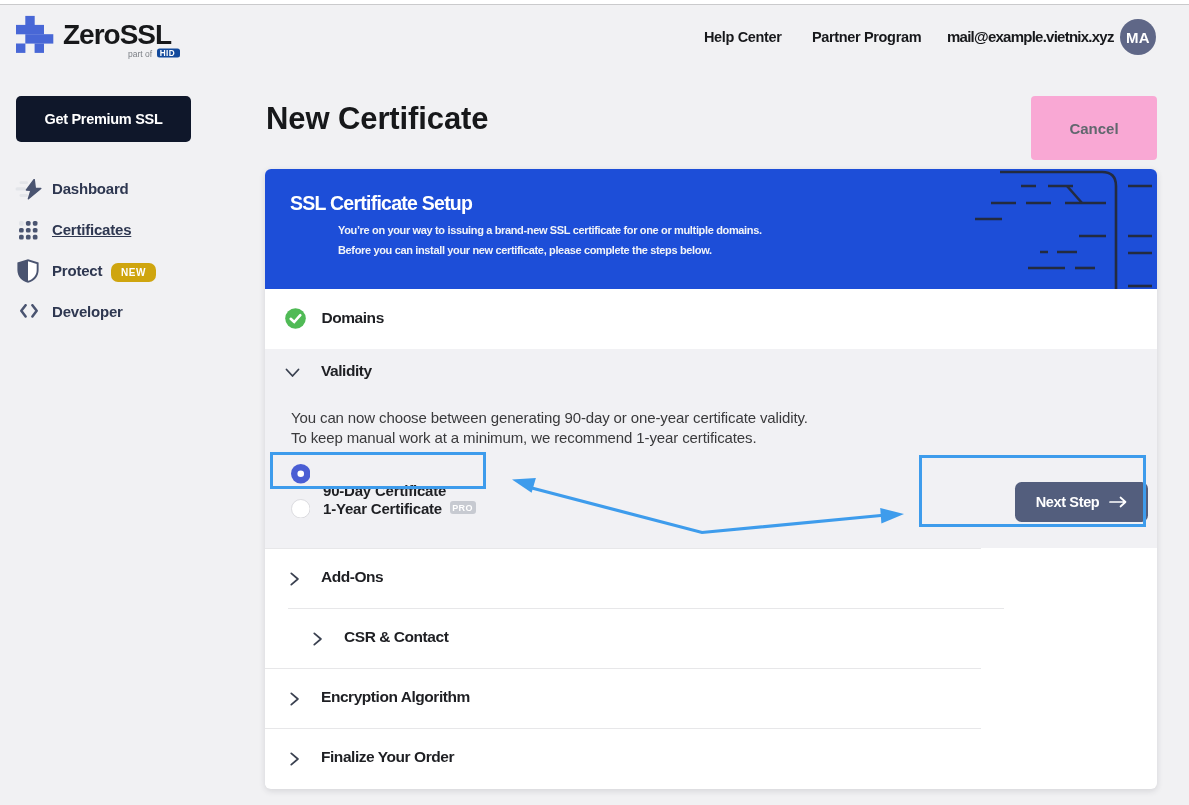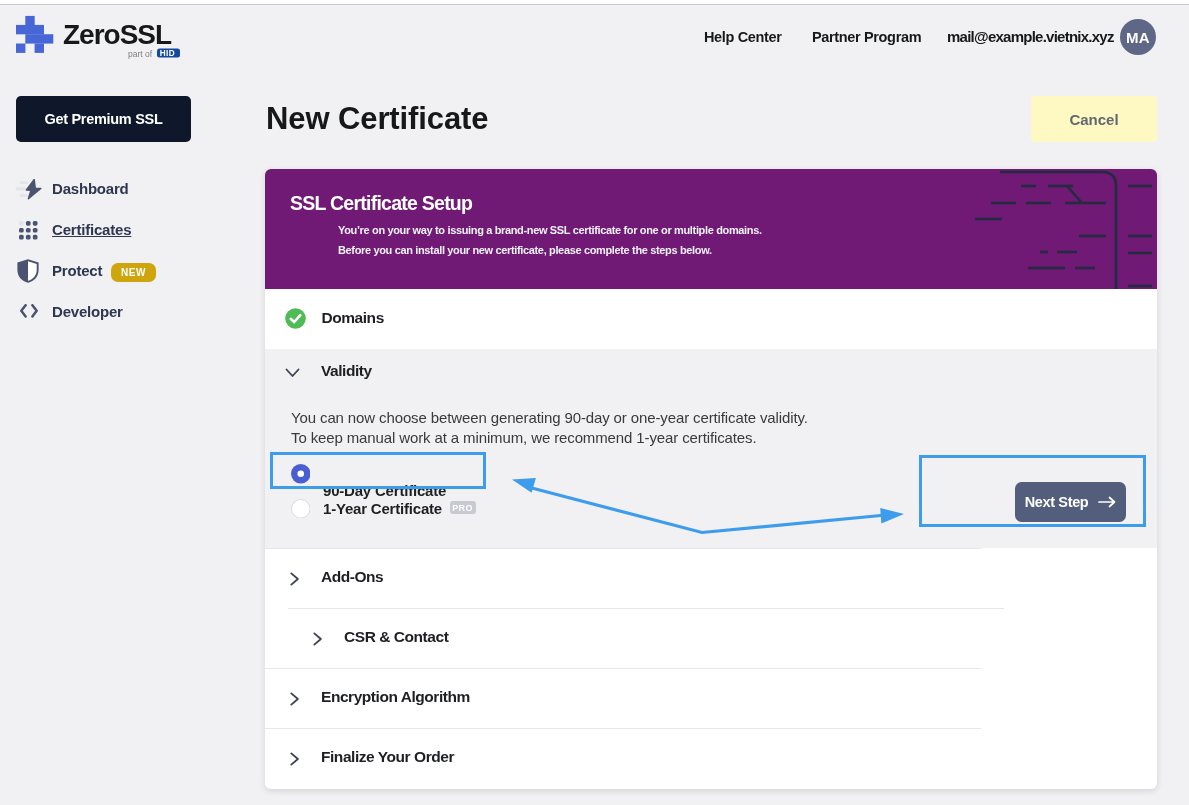--- a/index.html
+++ b/index.html
@@ -13,35 +13,35 @@
 .email { font-size:15px; font-weight:600; color:#17181B; letter-spacing:-0.75px; }
 .avatar { left:1120px; top:19px; width:36px; height:36px; border-radius:50%; background:#5F6787; color:#fff; font-size:15px; font-weight:600; display:flex; align-items:center; justify-content:center; letter-spacing:0.3px; }
 
 
 .premium { left:16px; top:96px; width:175px; height:46px; background:#0f172a; border-radius:5px; color:#fff; font-size:14.5px; font-weight:700; display:flex; align-items:center; justify-content:center; letter-spacing:-0.3px; }
 .navitem { font-size:15px; font-weight:600; color:#2E3750; letter-spacing:-0.2px; }
 .newbadge { left:111px; top:262.5px; width:45px; height:19px; background:#CFA50E; border-radius:7px; color:#fff; font-size:10px; font-weight:700; display:flex; align-items:center; justify-content:center; letter-spacing:0.6px; }
 
 
 .h1 { left:266px; top:101px; font-size:31px; font-weight:700; color:#17181A; letter-spacing:-0.1px; }
-.cancel { left:1031px; top:96px; width:126px; height:46px; background:#fef9c3; border-radius:4px; color:#61676E; font-size:15px; font-weight:700; display:flex; align-items:center; justify-content:center; }
+.cancel { left:1031px; top:96px; width:126px; height:64px; background:#f9a8d4; border-radius:4px; color:#61676E; font-size:15px; font-weight:700; display:flex; align-items:center; justify-content:center; }
 
 
 .card { left:265px; top:169px; width:892px; height:620px; background:#fff; border-radius:6px; box-shadow:0 2px 6px rgba(40,45,60,0.14); overflow:hidden; }
-.cardhead { position:absolute; left:0; top:0; width:892px; height:120px; background:#701a75; }
+.cardhead { position:absolute; left:0; top:0; width:892px; height:120px; background:#1d4ed8; }
 .cardhead h2 { position:absolute; left:25px; top:23px; color:#fff; font-size:19.5px; font-weight:700; letter-spacing:-0.75px; }
 .cardhead p { position:absolute; left:25px; top:51px; color:#F2F4F8; font-size:11px; font-weight:600; line-height:20px; letter-spacing:-0.35px;margin-left:48px; }
 .row { position:absolute; left:0; width:716px; height:60px; background:#fff; }
 .rowline { border-top:1px solid #E7E7E9; }
 .rowtitle { font-size:15.5px; font-weight:700; color:#1E1F23; letter-spacing:-0.45px; }
 .validity { position:absolute; left:0; top:180px; width:892px; height:199px; background:#F1F1F4; }
 .vpara { position:absolute; left:26px; top:236px; font-size:15px; color:#3A3A3C; line-height:20px; letter-spacing:-0.12px; }
 .radiolabel { font-size:15px; font-weight:700; color:#1E1F23; letter-spacing:-0.2px; }
 .pro { position:absolute; left:184.5px; top:152px; width:26px; height:13px; background:#C7CAD1; border-radius:3px; color:#fff; font-size:9px; font-weight:700; display:flex; align-items:center; justify-content:center; letter-spacing:0.4px; }
-.nextbtn { position:absolute; left:750px; top:133px; width:111px; height:40px; background:#535E7D; border-radius:6.5px; color:#fff; font-size:14.5px; font-weight:700; display:flex; align-items:center; justify-content:center; gap:10px; letter-spacing:-0.35px; }
+.nextbtn { position:absolute; left:750px; top:133px; width:133px; height:40px; background:#535E7D; border-radius:6.5px; color:#fff; font-size:14.5px; font-weight:700; display:flex; align-items:center; justify-content:center; gap:10px; letter-spacing:-0.35px; }
 
 
 .annorect { position:absolute; border:3px solid #3E9CEC; }
 </style>
 </head>
 <body>
 <div class="bg"></div>
 
 <svg class="abs" style="left:16px; top:14px;" width="170" height="46" viewBox="0 0 170 46">
   <g fill="#4867D6">

